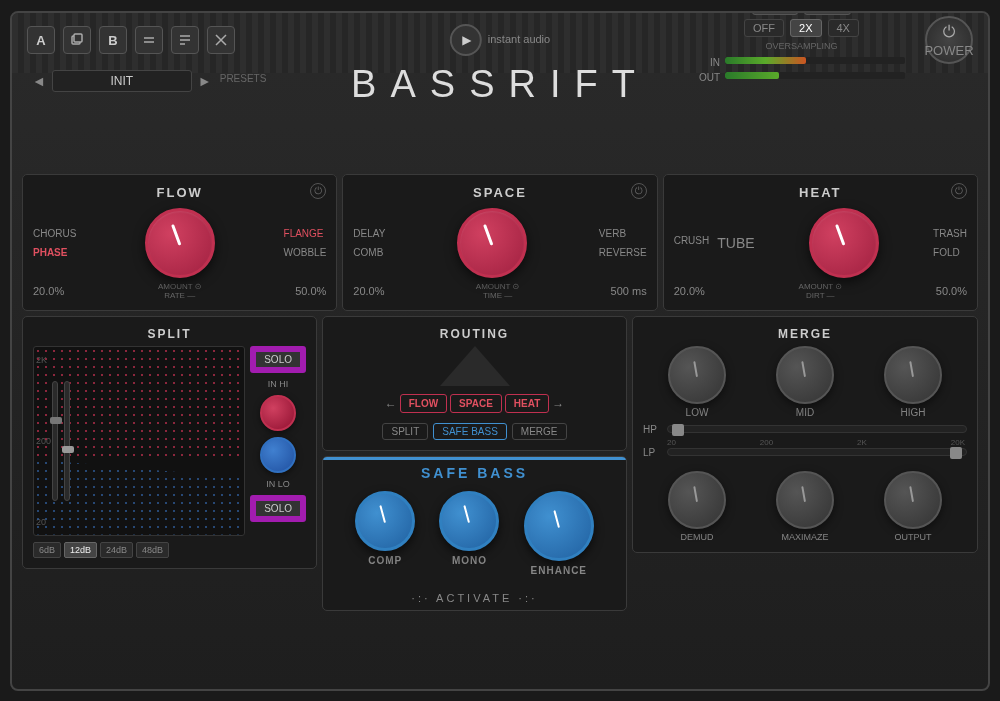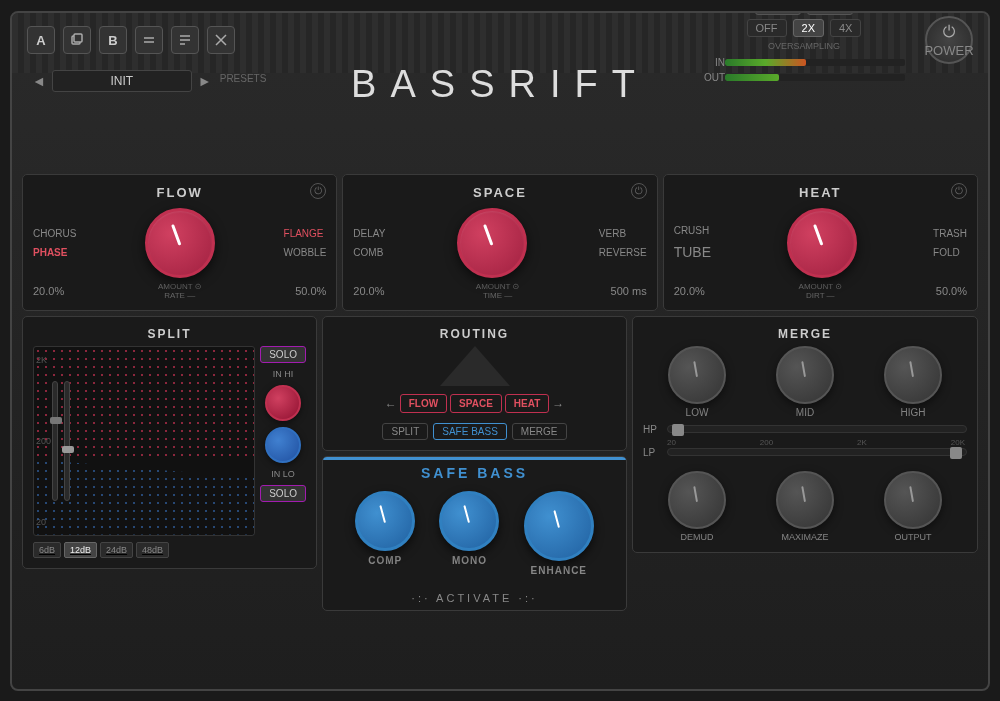--- a/index.html
+++ b/index.html
@@ -162,21 +162,22 @@
     .power-icon {
       color: #aaa;
       font-size: 16px;
     }
     .power-label {
       color: #888;
       font-size: 13px;
     }
     .meter-row {
       display: flex;
-      align-items: center;
+      align-items: flex-start;
+      gap: 5px;
     }
     .meter-label {
       color: #888;
       font-size: 10px;
       width: 22px;
       text-align: right;
     }
     .meter-bar {
       width: 180px;
       height: 7px;
@@ -384,21 +385,21 @@
     }
     .dot-grid-blue {
       background-image: radial-gradient(circle, #3060a0 1.5px, transparent 1.5px);
       background-size: 8px 8px;
       clip-path: polygon(0 60%, 100% 70%, 100% 100%, 0 100%);
       opacity: 0.7;
     }
     .solo-btn {
       padding: 2px 8px;
       background: #333;
-      border: 1px solid #a21caf;
+      border: 6px solid #a21caf;
       border-radius: 3px;
       color: #ccc;
       font-size: 10px;
       cursor: pointer;
     }
     .split-mini-knob-red {
       width: 36px;
       height: 36px;
       border-radius: 50%;
       background: radial-gradient(circle at 35% 35%, #d04060, #901030);
@@ -630,20 +631,25 @@
             <path d="M2 3 h10 M2 7 h10 M2 11 h5"></path>
           </svg>
       </div>
       <div class="preset-btn">
         <svg viewBox="0 0 14 14" fill="none" stroke="#aaa" stroke-width="1.5">
             <path d="M2 2 l10 10 M12 2 L2 12"></path>
           </svg>
       </div>
     </div>
 
+    <div class="logo-area">
+      <div class="logo-icon"></div>
+      <div class="logo-text">instant
+audio</div>
+    </div>
 
     <div class="top-right">
       <div class="agc-clip-area">
         <div class="agc-clip-row">
           <div class="agc-btn">AGC</div>
           <div class="clip-btn">CLIP</div>
         </div>
         <div class="off-2x-4x-row">
           <div class="sampling-btn">OFF</div>
           <div class="sampling-btn active">2X</div>
@@ -732,21 +738,21 @@
             <div style="color:#666;font-size:8px;">TIME —</div>
           </div>
           <span class="pct-label">500 ms</span>
         </div>
       </div>
 
       <div class="module">
         <div class="module-title">HEAT</div>
         <div class="module-power">⏻</div>
         <div style="display:flex;align-items:center;justify-content:space-between;margin-bottom:4px;">
-          <div style="display:flex;flex-direction:column;gap:8px;">
+          <div style="display:flex;flex-direction:row;gap:8px;">
             <span style="color:#888;font-size:10px;">CRUSH</span>
             <span style="color:#888;font-size:14px;">TUBE</span>
           </div>
           <div class="knob"></div>
           <div style="display:flex;flex-direction:column;gap:8px;">
             <span style="color:#888;font-size:10px;">TRASH</span>
             <span style="color:#888;font-size:10px;">FOLD</span>
           </div>
         </div>
         <div style="display:flex;justify-content:space-between;align-items:center;">
@@ -790,21 +796,21 @@
           <div style="display:flex;flex-direction:column;align-items:center;gap:6px;">
             <div class="solo-btn">SOLO</div>
             <div style="color:#888;font-size:9px;text-align:center;">IN HI</div>
             <div class="split-mini-knob-red"></div>
             <div class="split-mini-knob-blue"></div>
             <div style="color:#888;font-size:9px;text-align:center;">IN LO</div>
             <div class="solo-btn">SOLO</div>
           </div>
         </div>
 
-        <div class="db-row" style="margin-top:6px;text-decoration:underline;">
+        <div class="db-row" style="margin-top:6px;">
           <div class="db-btn">6dB</div>
           <div class="db-btn active">12dB</div>
           <div class="db-btn">24dB</div>
           <div class="db-btn">48dB</div>
         </div>
       </div>
 
       <div style="flex:0 0 305px;display:flex;flex-direction:column;gap:5px;">
 
         <div class="module" style="flex:1;">

